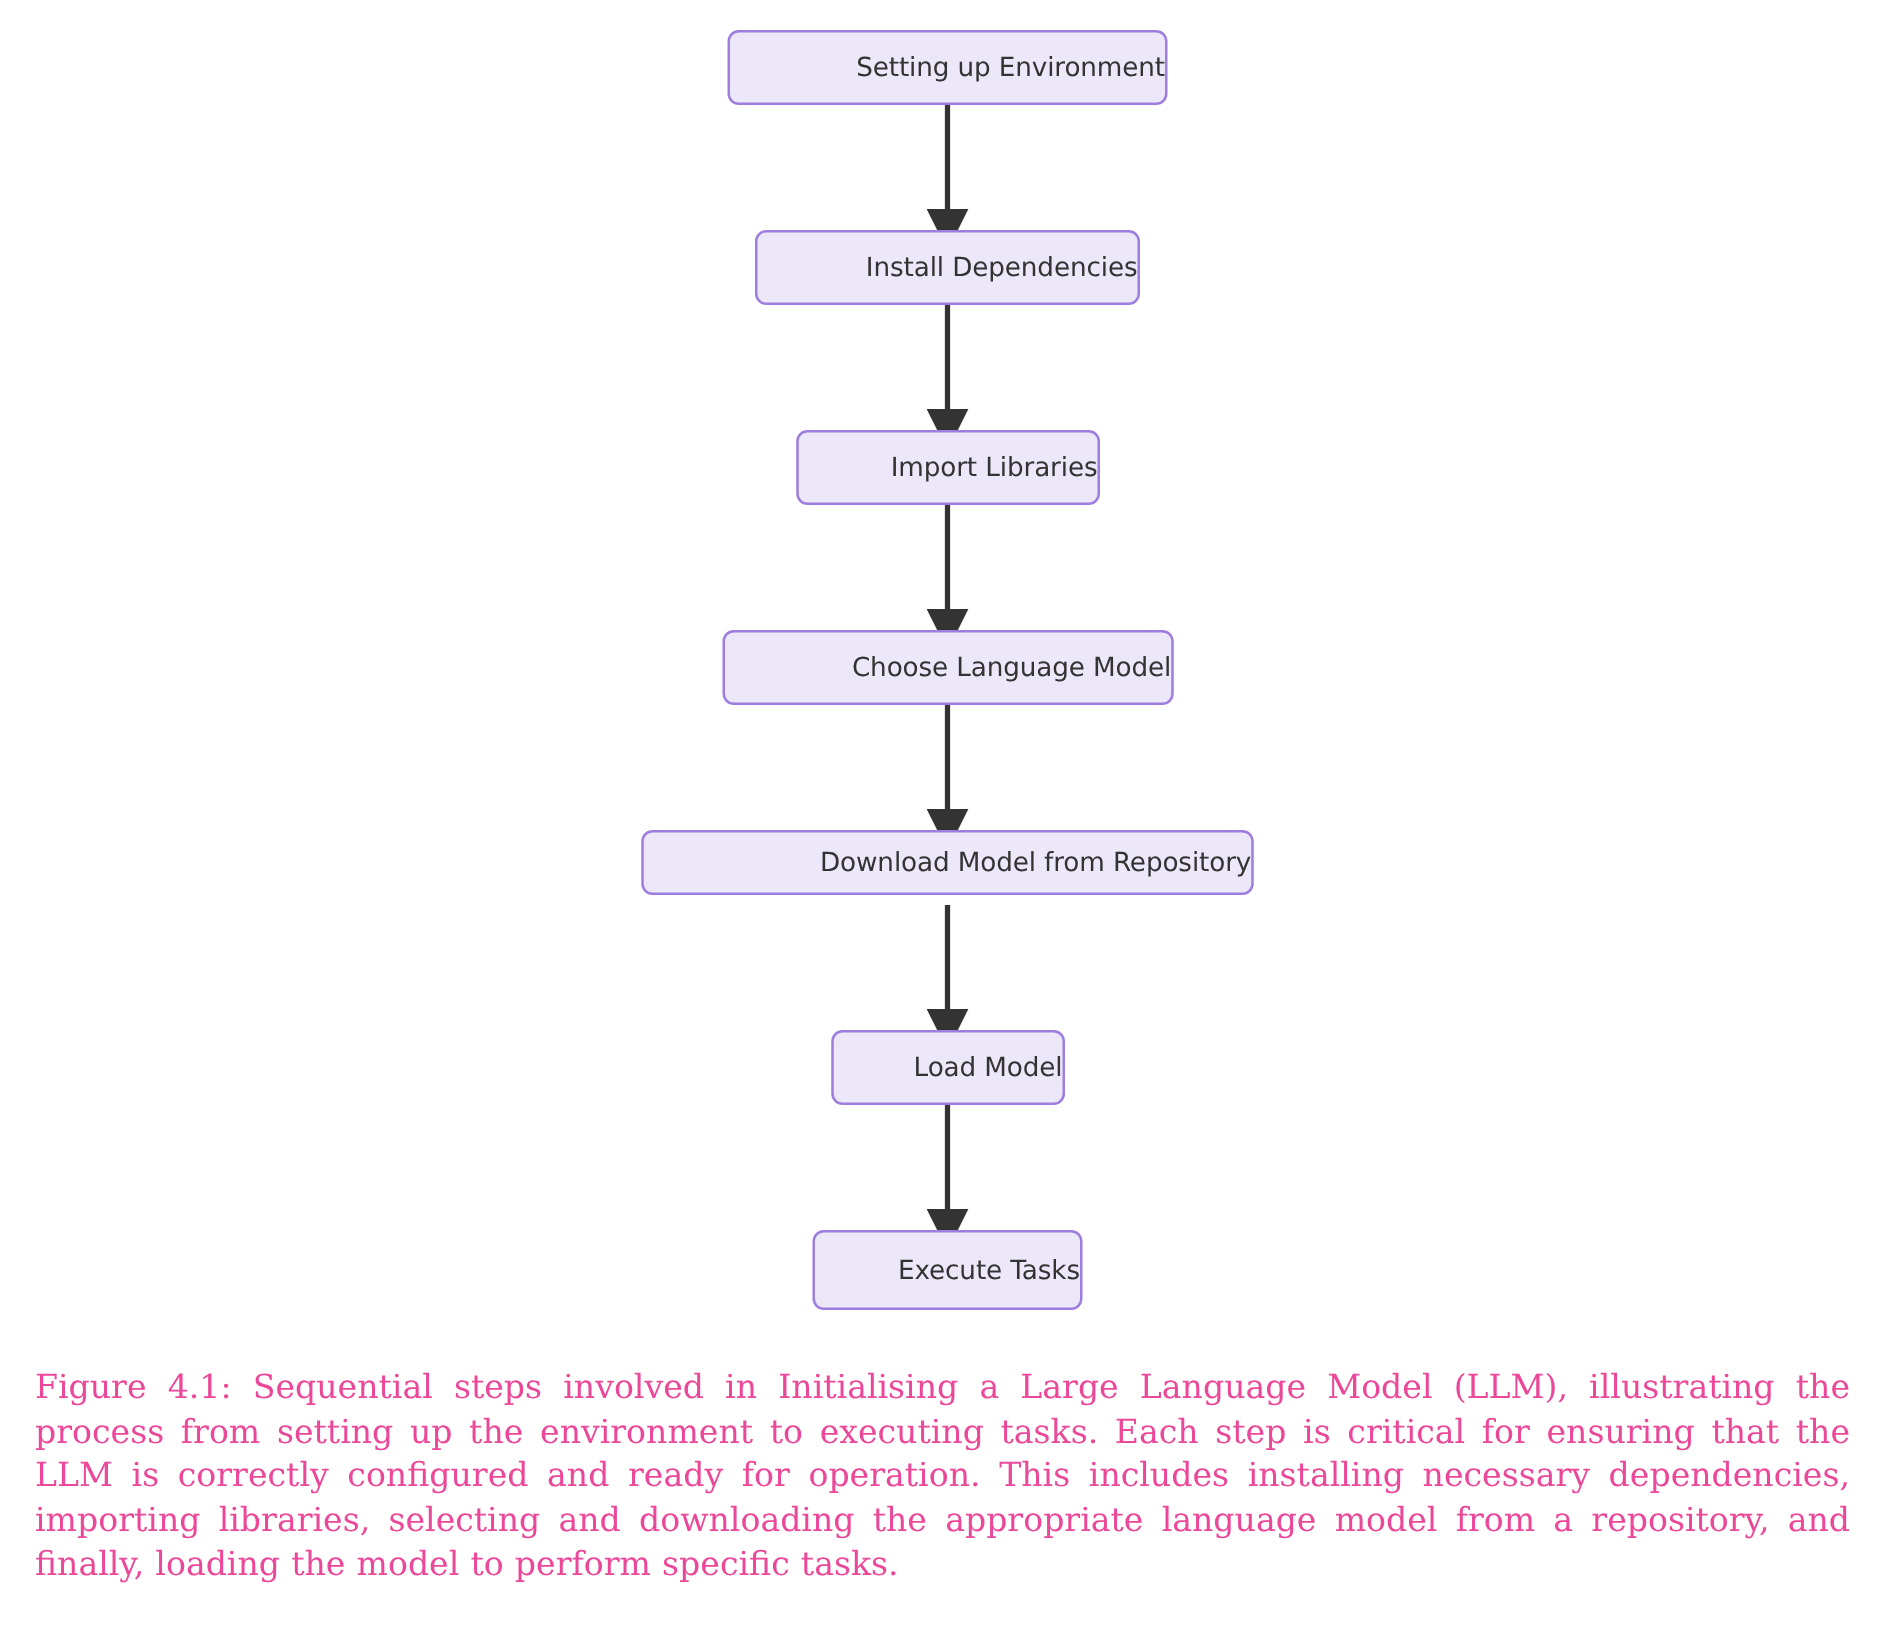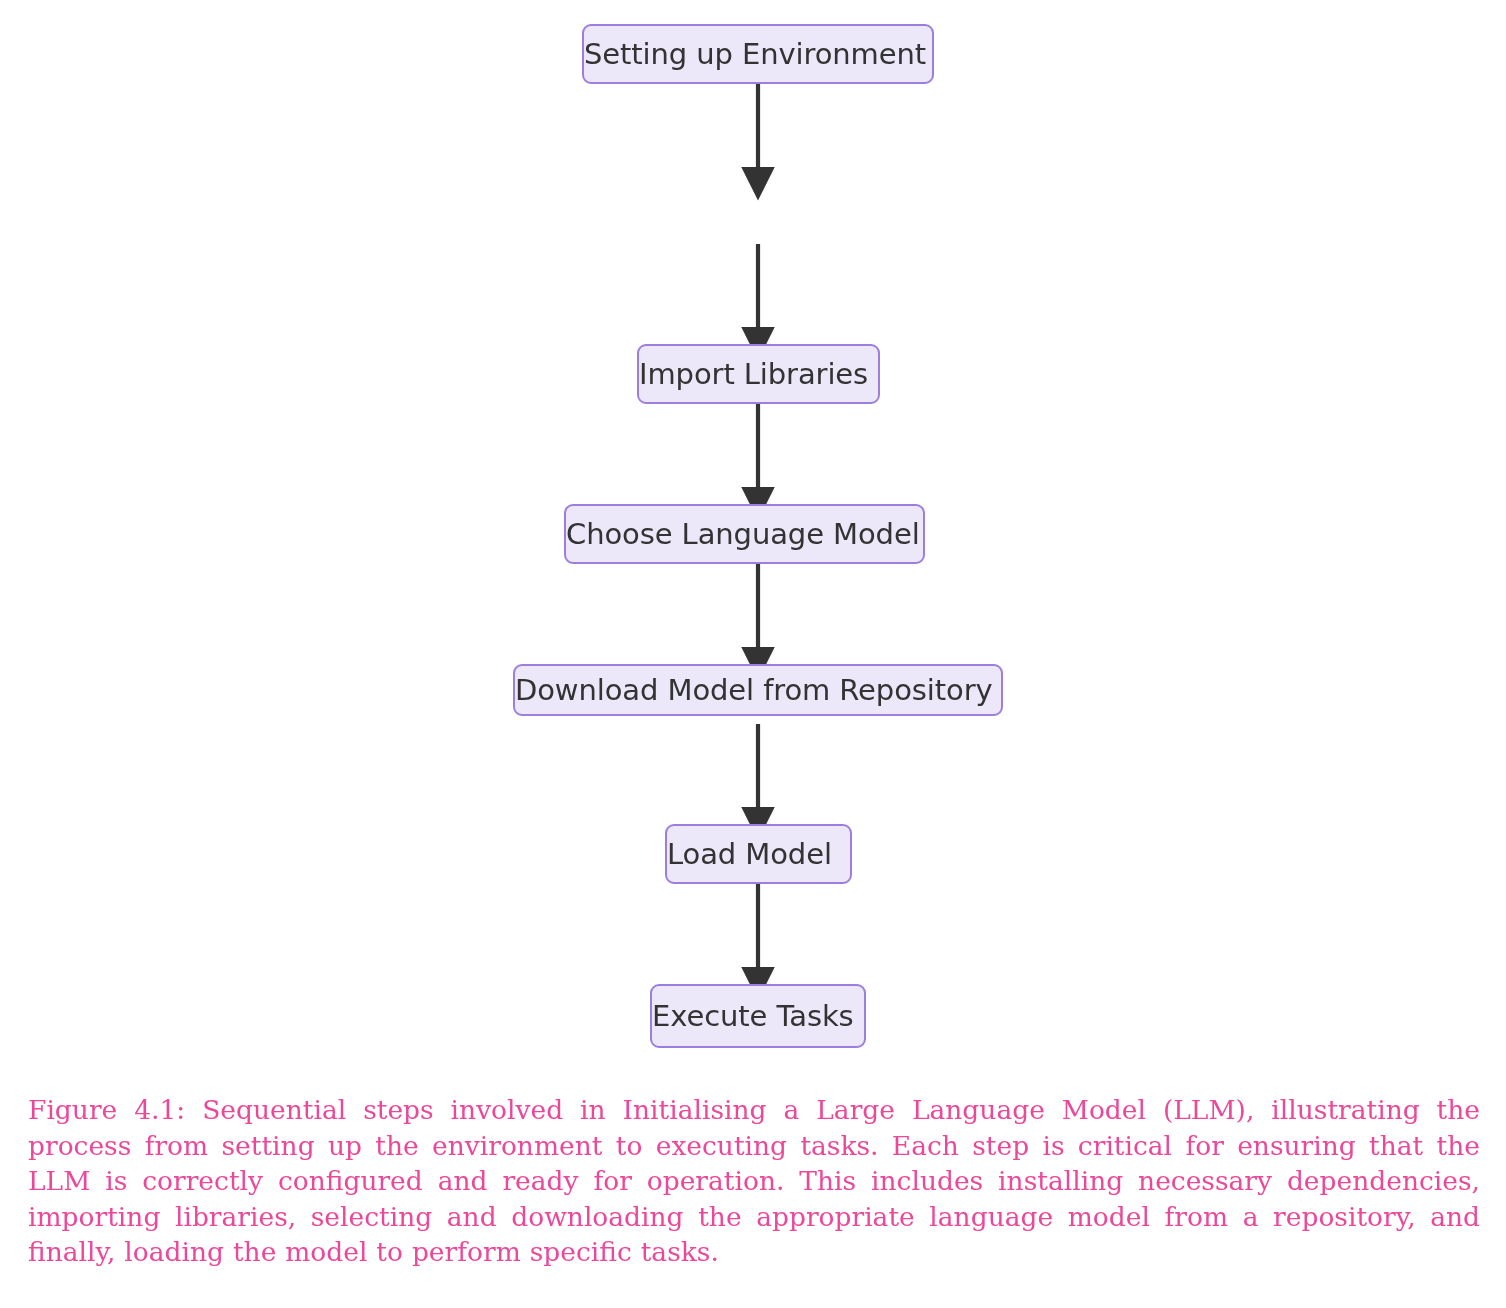--- a/index.html
+++ b/index.html
@@ -25,24 +25,24 @@
   }
 
   .node {
     position: absolute;
     box-sizing: border-box;
     background: #ece8fa;
     border: 2px solid #9d7ede;
     border-radius: 9px;
     display: flex;
     align-items: center;
-    justify-content: flex-start;
+    justify-content: flex-end;
     color: #333333;
     font-family: "DejaVu Sans", sans-serif;
-    font-size: 29px;
+    font-size: 21px;
     line-height: 1;
     white-space: nowrap;
     letter-spacing: -0.1px;
   }
 
   .arrow-layer {
     position: absolute;
     left: 0;
     top: 0;
     width: 1506px;
@@ -83,26 +83,29 @@
       <line x1="758" y1="564" x2="758" y2="652"></line>
       <line x1="758" y1="724" x2="758" y2="812"></line>
       <line x1="758" y1="884" x2="758" y2="972"></line>
     </g>
   </svg>
 
   <div class="node" style="left:582px; top:24px;  width:352px; height:60px;">
     <span>Setting up Environment</span>
   </div>
 
+  <div class="node" style="left:604px; top:184px; width:308px; height:60px;">
+    <span>Install Dependencies</span>
+  </div>
 
   <div class="node" style="left:637px; top:344px; width:243px; height:60px;">
     <span>Import Libraries</span>
   </div>
 
-  <div class="node" style="left:564px; top:504px; width:361px; height:60px;">
+  <div class="node" style="left:578px; top:504px; width:361px; height:60px;">
     <span>Choose Language Model</span>
   </div>
 
   <div class="node" style="left:513px; top:664px; width:490px; height:52px;">
     <span>Download Model from Repository</span>
   </div>
 
   <div class="node" style="left:665px; top:824px; width:187px; height:60px;">
     <span>Load Model</span>
   </div>

